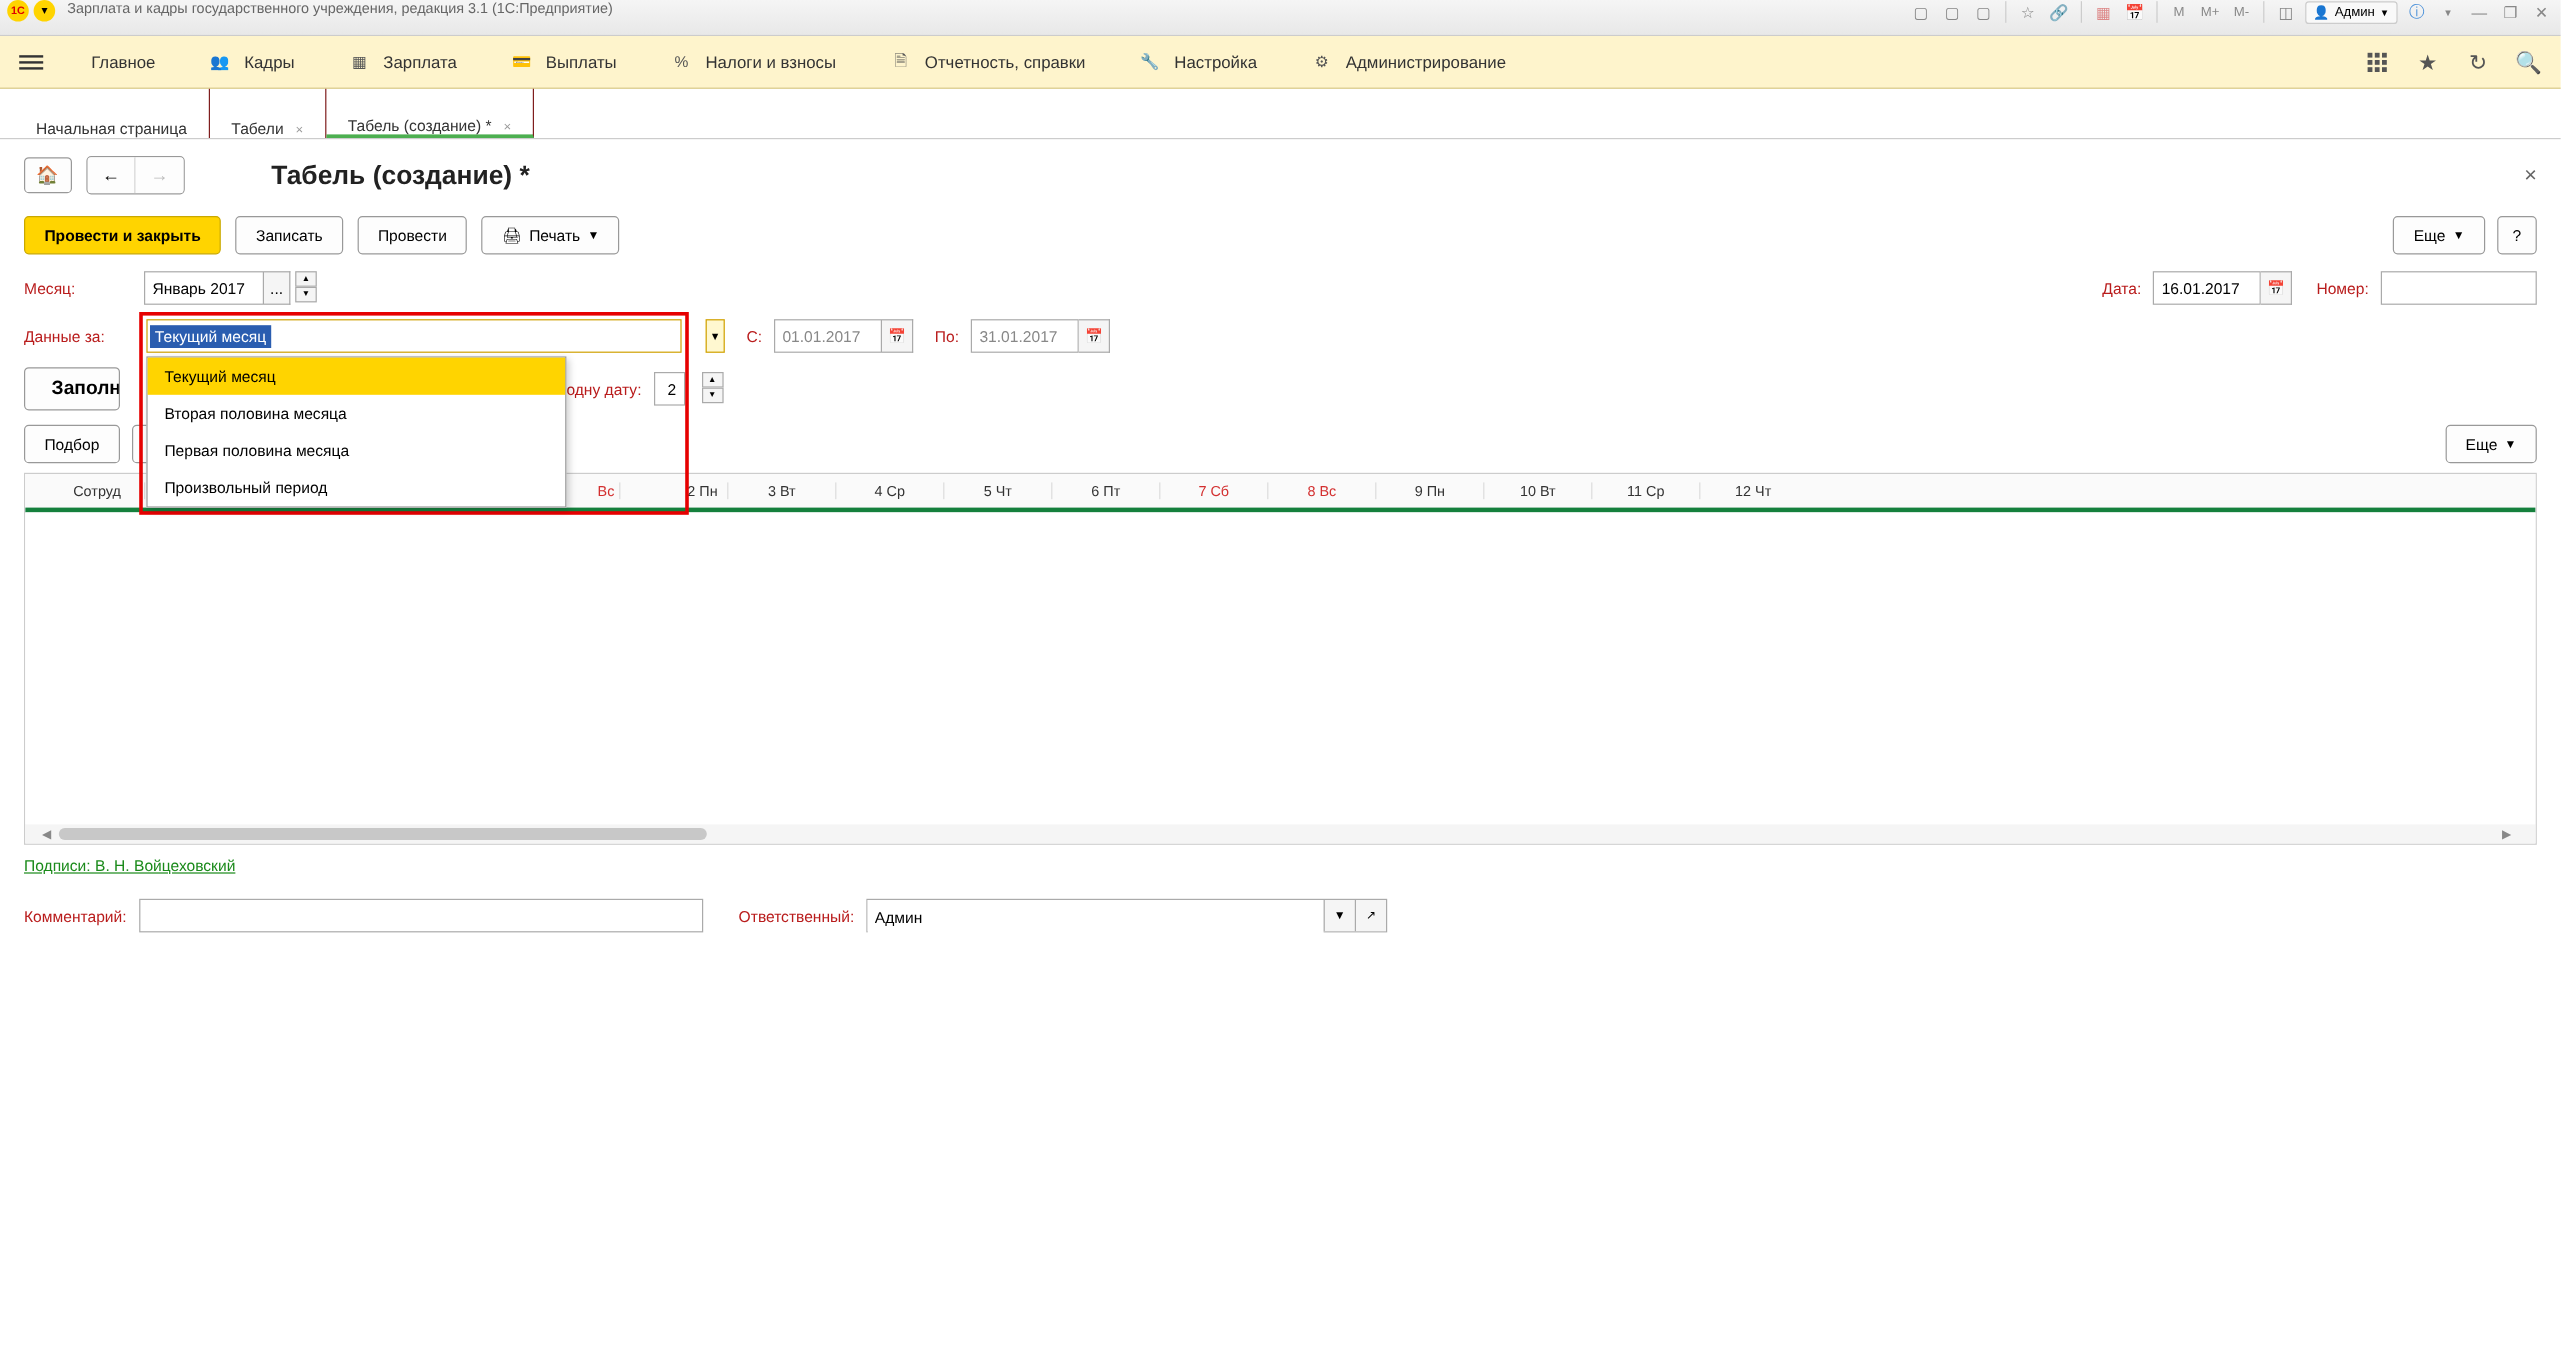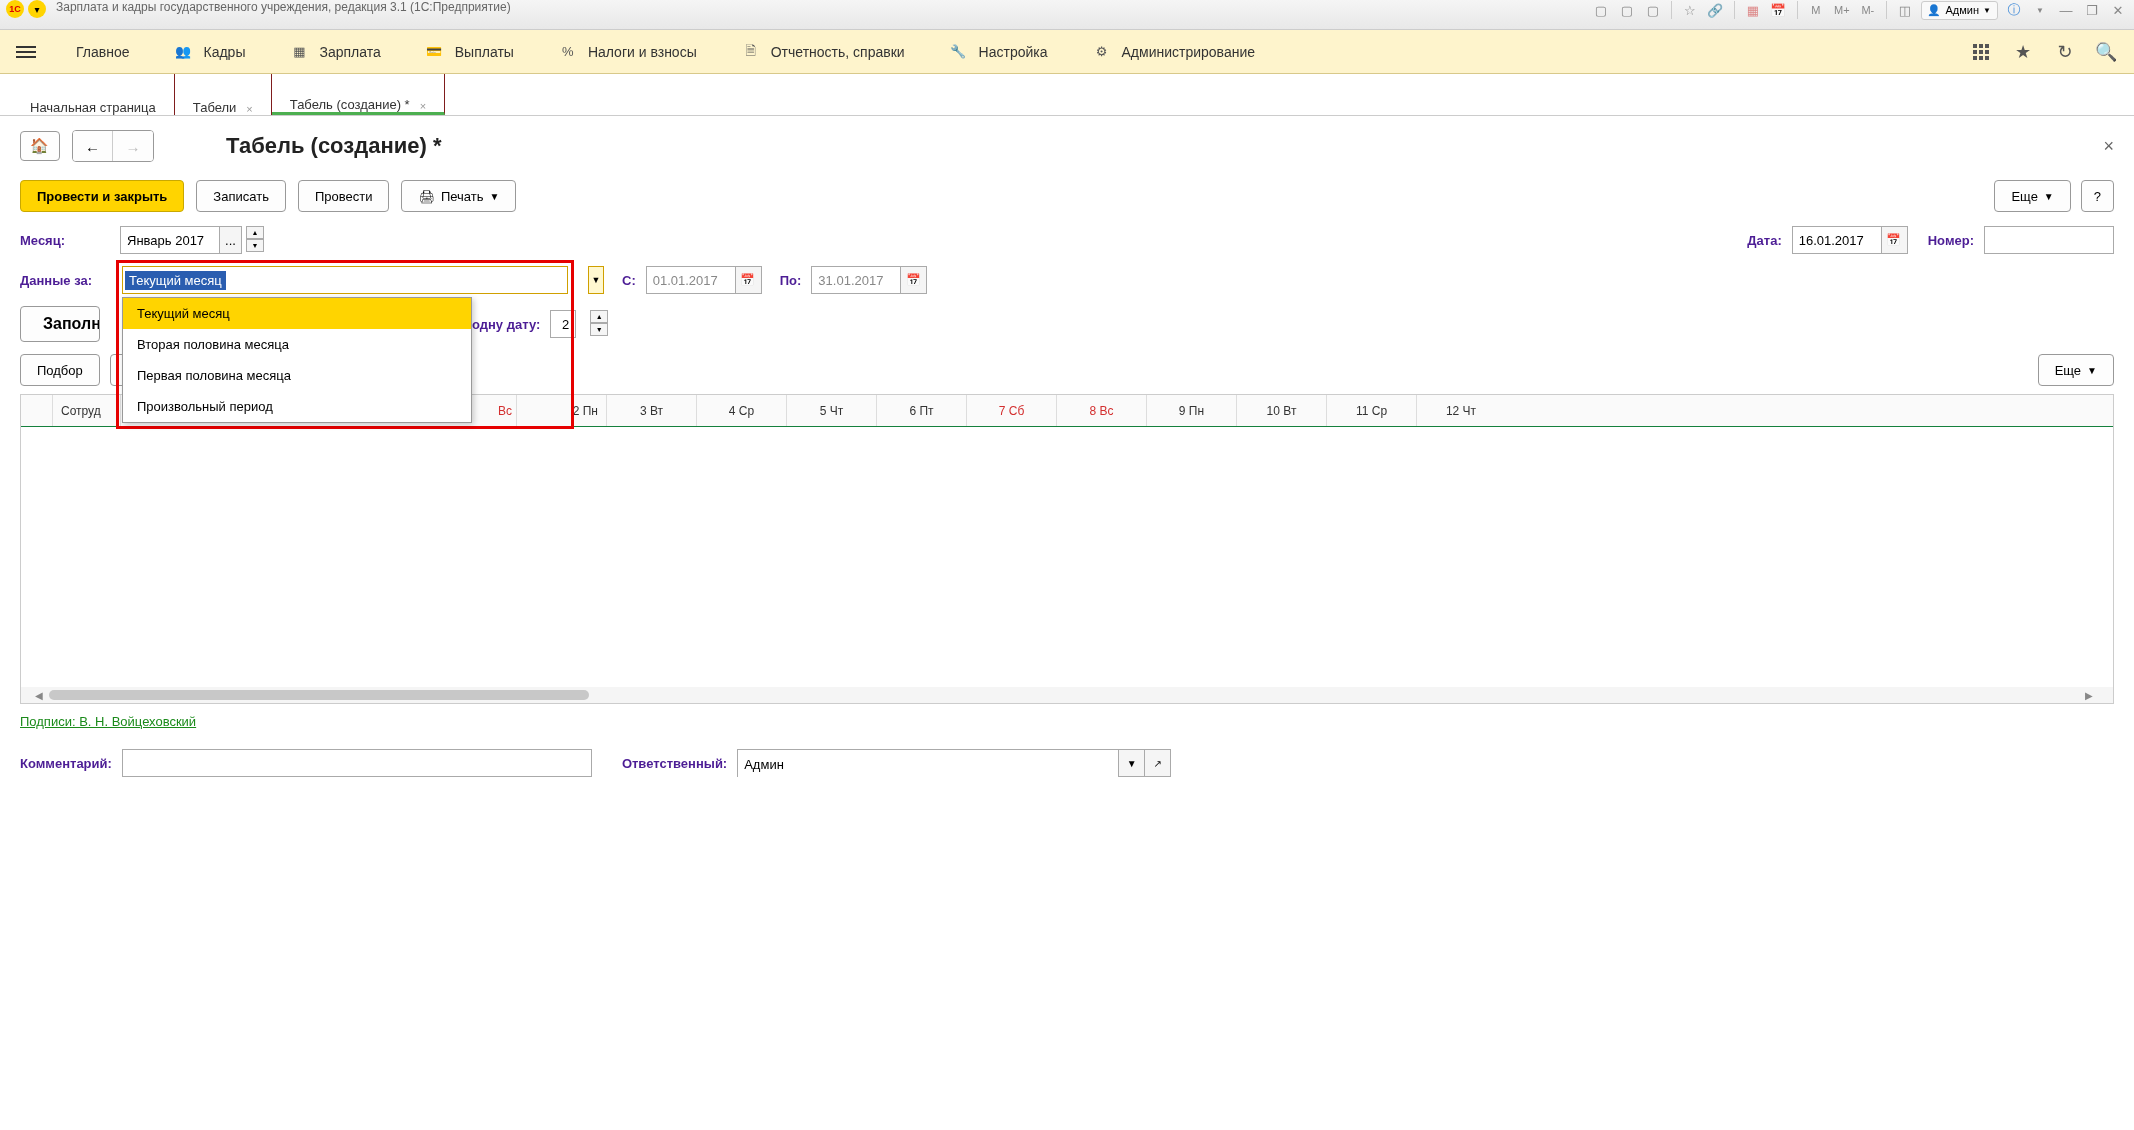--- a/index.html
+++ b/index.html
@@ -48,40 +48,40 @@
 
 
 .toolbar { display: flex; gap: 12px; align-items: center; margin-bottom: 14px; }
 .btn { height: 32px; padding: 0 16px; border: 1px solid #999; background: #fdfdfd; border-radius: 4px; display: flex; align-items: center; cursor: pointer; font-size: 13px; }
 .btn.primary { background: #ffd400; border-color: #c9a800; font-weight: bold; }
 .btn .caret { margin-left: 6px; font-size: 10px; }
 .toolbar .right { margin-left: auto; display: flex; gap: 10px; }
 
 
 .form-row { display: flex; align-items: center; gap: 10px; margin-bottom: 12px; }
-.label { font-size: 13px; color: #4c1d95; font-weight: bold; }
+.label { font-size: 13px; color: #b91c1c; }
 .input-text { height: 28px; border: 1px solid #aaa; padding: 0 6px; font-size: 13px; background: #fff; }
 .spinner { display: flex; flex-direction: column; height: 28px; margin-left: 4px; }
 .spinner .sp { width: 18px; height: 13px; border: 1px solid #aaa; background: #f5f5f5; display: flex; align-items: center; justify-content: center; font-size: 7px; cursor: pointer; }
 .calendar-icon { width: 26px; height: 28px; border: 1px solid #aaa; border-left: none; background: #f5f5f5; display: flex; align-items: center; justify-content: center; cursor: pointer; font-size: 12px; }
 
 
 .redbox { border: 3px solid #e60000; padding: 3px; width: 458px; position: absolute; z-index: 10; background: transparent; }
 .dropdown-input { display: flex; height: 28px; border: 1px solid #aaa; background: #fff; align-items: center; }
 .dropdown-input .selected-text { background: #2a5db0; color: #fff; padding: 2px 4px; margin-left: 2px; font-size: 13px; }
 .dropdown-list { border: 1px solid #999; background: #fff; margin-top: 3px; width: 350px; box-shadow: 2px 2px 6px rgba(0,0,0,0.2); }
 .dropdown-list .item { padding: 8px 14px; font-size: 13px; cursor: pointer; }
 .dropdown-list .item.selected { background: #ffd400; }
 .fill-row { display: flex; align-items: center; gap: 10px; margin-bottom: 12px; }
 .big-btn { height: 36px; padding: 0 22px; border: 1px solid #999; background: #fdfdfd; border-radius: 4px; font-size: 16px; font-weight: bold; display: flex; align-items: center; cursor: pointer; }
 .podbor-row { display: flex; gap: 10px; margin-bottom: 8px; }
 
 
 .table-wrap { border: 1px solid #ccc; overflow: hidden; }
-.table-header-row { display: flex; height: 32px; background: #fafafa; border-bottom: 1px solid #15803d; }
+.table-header-row { display: flex; height: 32px; background: #fafafa; border-bottom: 4px solid #15803d; align-items: center; }
 .th { border-right: 1px solid #ddd; display: flex; align-items: center; justify-content: center; font-size: 12px; color: #333; }
 .th.weekend { color: #d32f2f; }
 .table-body { height: 260px; background: #fff; }
 .scrollbar-h { height: 16px; background: #f5f5f5; display: flex; align-items: center; padding: 0 14px; }
 .scrollbar-h .thumb { height: 10px; width: 540px; background: #c8c8c8; border-radius: 5px; }
 .scrollbar-h .arrow { width: 14px; color: #888; font-size: 10px; }
 
 
 .signatures-link { color: #1a8a1a; text-decoration: underline; font-size: 13px; margin: 10px 0; display: inline-block; cursor: pointer; }
 .footer-row { display: flex; align-items: center; gap: 10px; margin-top: 10px; }

